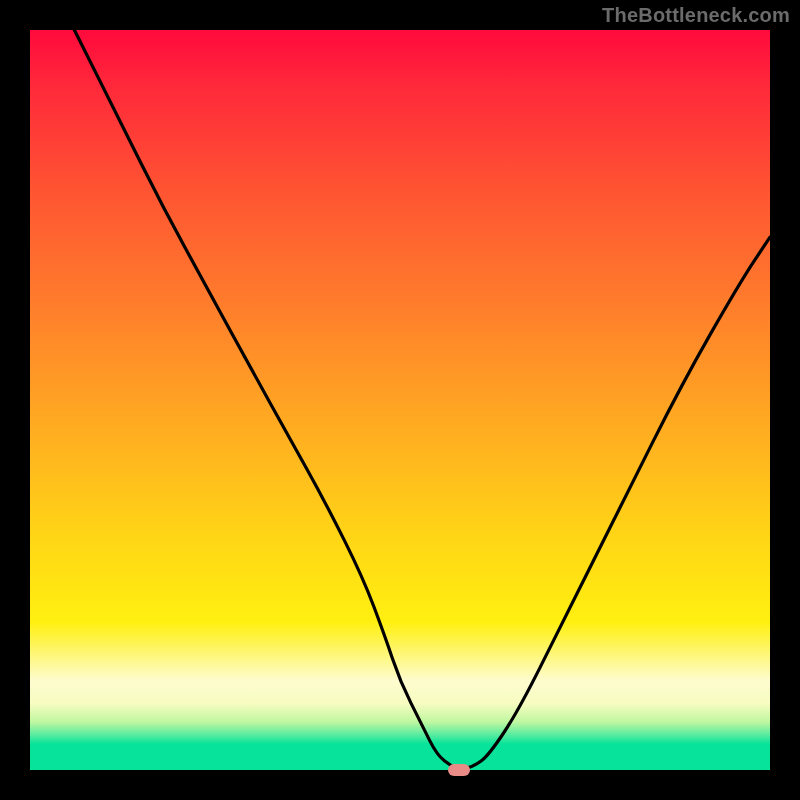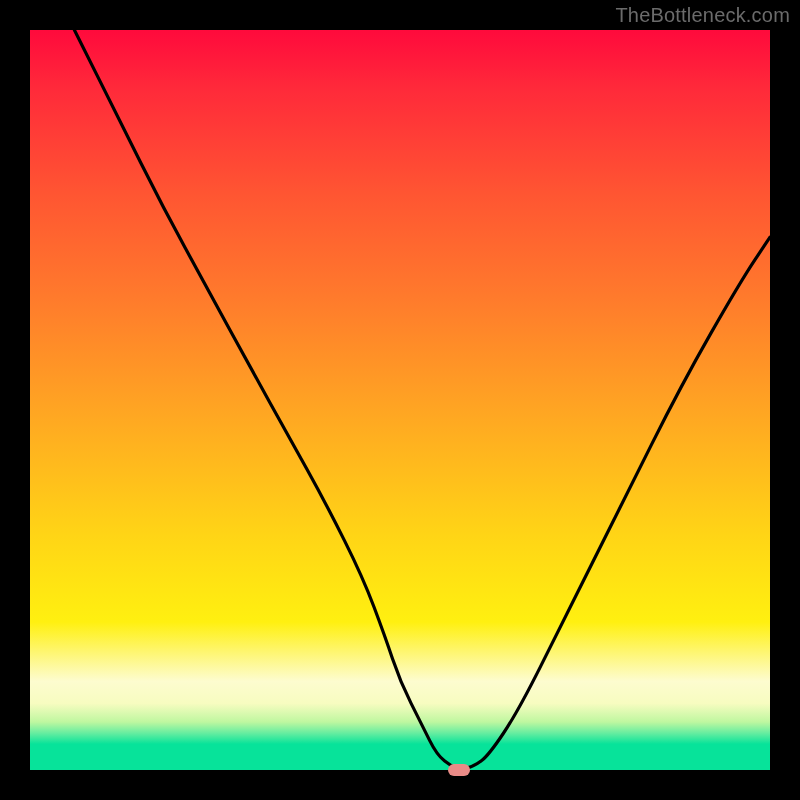--- a/index.html
+++ b/index.html
@@ -41,21 +41,21 @@
       #07e39a 96.5%,
       #07e39a 100%
     );
   }
   .watermark {
     position: absolute;
     top: 4px;
     right: 10px;
     color: #6b6b6b;
     font-size: 20px;
-    font-weight: 400;
+    font-weight: 700;
     letter-spacing: 0.2px;
     user-select: none;
   }
   svg.curve {
     position: absolute;
     left: 0;
     top: 0;
     width: 740px;
     height: 740px;
   }

